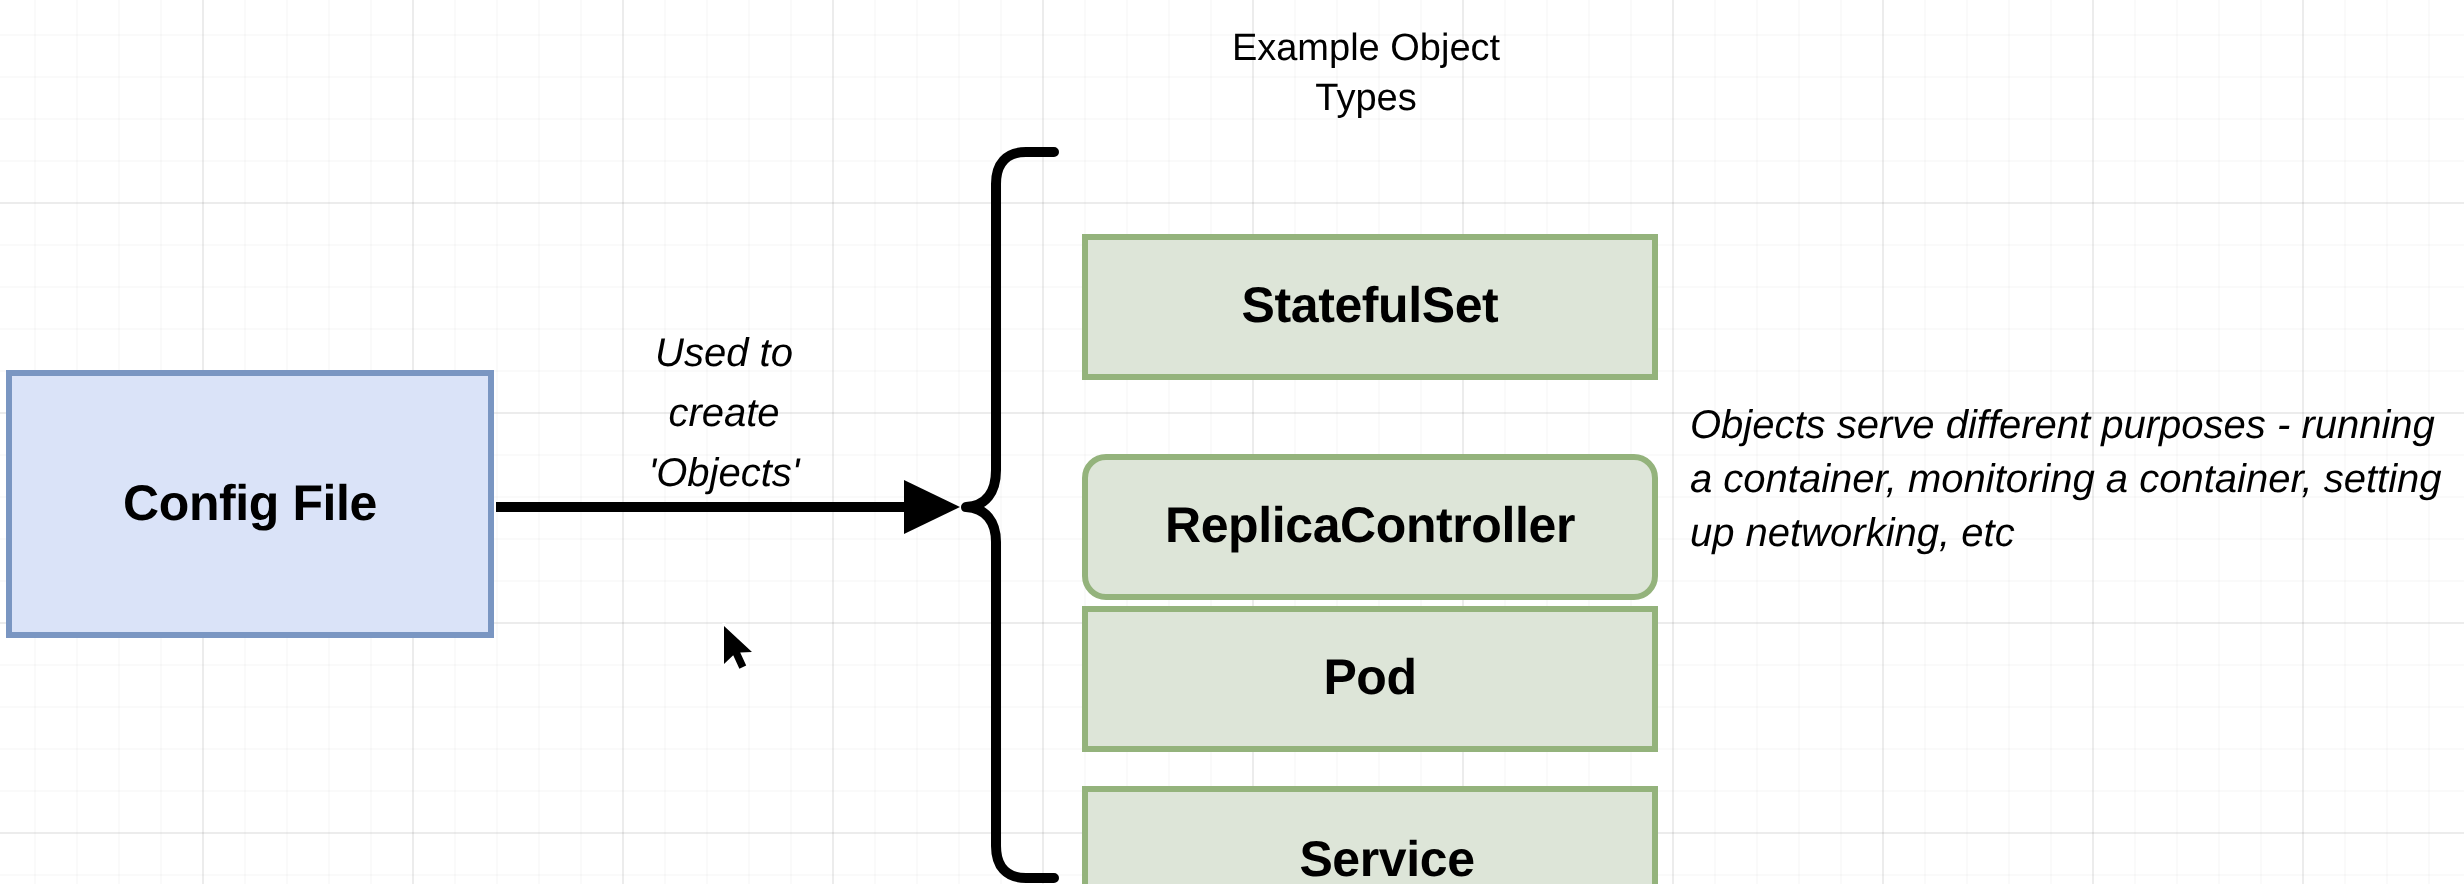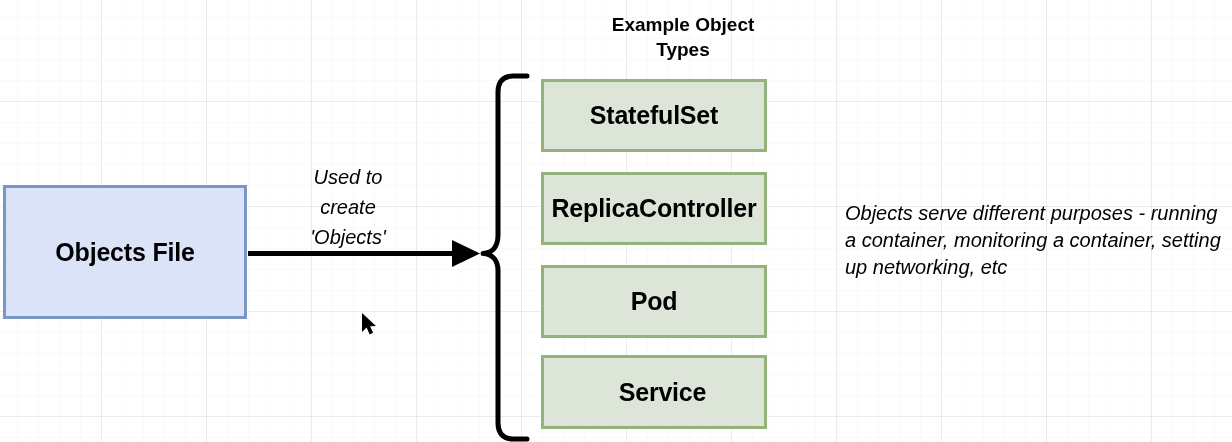--- a/index.html
+++ b/index.html
@@ -53,53 +53,54 @@
   #config-file-node .node-label {
     font-size: 25px;
     font-weight: bold;
     color: #000000;
     letter-spacing: -0.2px;
   }
 
   
   .obj-box {
     left: 541px;
-    width: 226px;
+    width: 288px;
     background: #dde5d8;
     border: 3px solid #94b37c;
+    margin-top: 38px;
   }
   .obj-box .node-label {
     font-size: 25px;
     font-weight: bold;
     color: #000000;
     letter-spacing: -0.2px;
   }
   #obj-box-0 { top: 79px;  height: 73px; }
-  #obj-box-1 { top: 172px; height: 73px; }
+  #obj-box-1 { top: 189px; height: 73px; border-radius: 12px; }
   #obj-box-2 { top: 265px; height: 73px; }
   #obj-box-3 { top: 355px; height: 74px; padding-left: 17px; }
 
   
   #group-title {
     position: absolute;
     left: 563px;
     top: 12px;
     width: 240px;
     text-align: center;
     font-size: 19px;
-    font-weight: bold;
+    font-weight: normal;
     line-height: 25px;
     color: #000000;
     white-space: pre-line;
   }
 
   
   #edge-label {
     position: absolute;
-    left: 279px;
+    left: 293px;
     top: 162px;
     width: 138px;
     text-align: center;
     font-size: 20px;
     font-style: italic;
     line-height: 30px;
     color: #000000;
     white-space: pre-line;
   }
 
@@ -127,21 +128,21 @@
 </style>
 </head>
 <body>
 
 <div id="canvas">
 
   <div id="group-title">Example Object
 Types</div>
 
   <div id="config-file-node" class="node">
-    <span class="node-label">Objects File</span>
+    <span class="node-label">Config File</span>
   </div>
 
   <div id="edge-label">Used to
 create
 'Objects'</div>
 
   <div id="obj-box-0" class="node obj-box">
     <span class="node-label">StatefulSet</span>
   </div>
 

